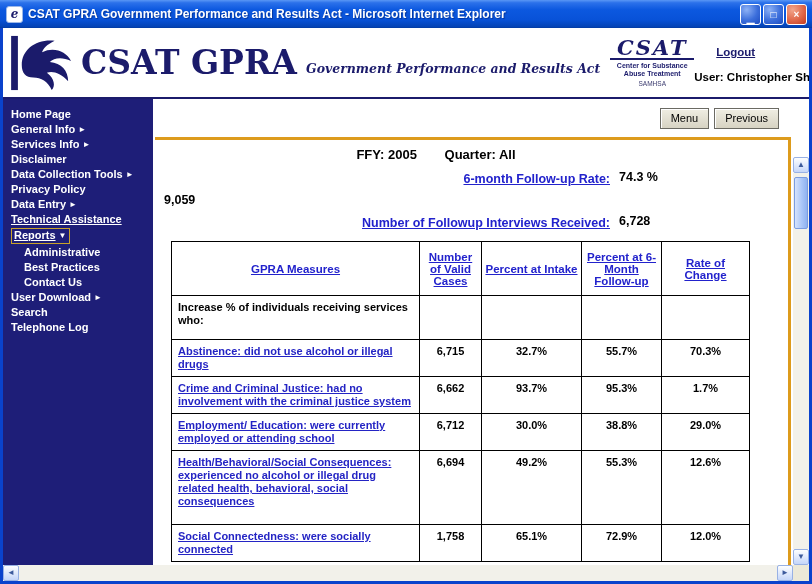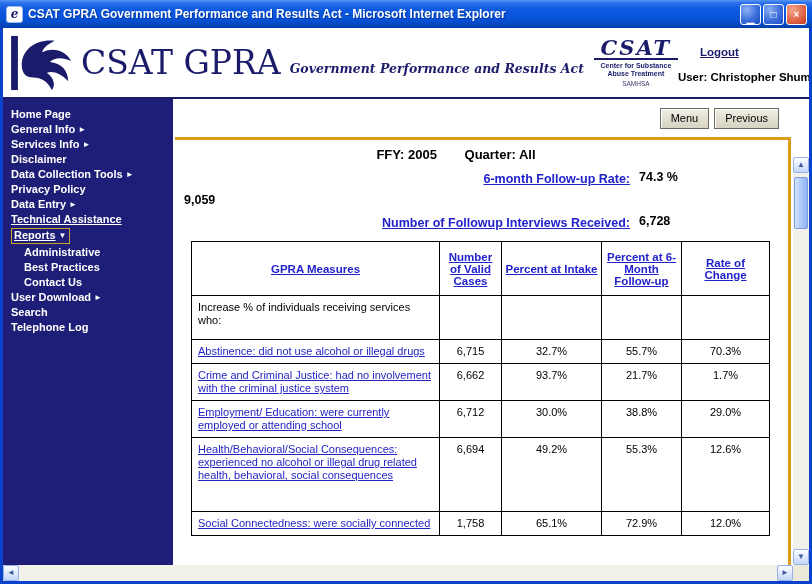--- a/index.html
+++ b/index.html
@@ -26,40 +26,40 @@
   .winbtn.close { background: radial-gradient(circle at 30% 25%, #f2a68c 0%, #e0684a 55%, #c23a1e 100%); }
   .winbtn.min span { transform: translateY(4px); }
 
   .chrome-body { flex: 1; margin: 0 3px 3px 3px; background: #fff;
     display: flex; flex-direction: column; overflow: hidden; }
 
   
   .header { height: 69px; background: #fff; display: flex; align-items: center; }
   .hhs-logo { width: 70px; height: 58px; margin-left: 6px; flex: none; }
   .brand { display: flex; align-items: flex-end; margin-left: 2px; white-space: nowrap; }
-  .brand-title { font-family: "DejaVu Serif", serif; font-weight: normal; font-size: 33px;
+  .brand-title { font-family: "DejaVu Serif", serif; font-weight: bold; font-size: 33px;
     color: #1b1b6b; line-height: 40px; }
   .brand-subtitle { font-family: "DejaVu Serif", serif; font-style: italic; font-weight: bold;
     font-size: 12.5px; color: #1b1b6b; margin: 0 0 7px 9px; }
   .csat-logo { margin-left: 10px; width: 84px; text-align: center; color: #1b1b6b; flex: none; }
   .csat-name { font-family: "DejaVu Serif", serif; font-weight: bold; font-size: 21px;
     letter-spacing: 2px; line-height: 20px; border-bottom: 2px solid #1b1b6b; font-style: italic; }
   .csat-sub { font-size: 7px; line-height: 8px; margin-top: 2px; font-weight: bold; }
   .csat-samhsa { font-size: 6.5px; margin-top: 2px; color: #3a3a6e; }
   .user-block { margin-left: auto; padding-right: 12px; min-width: 175px; }
   .logout { display: inline-block; margin-left: 22px; color: #1b1b6b; font-weight: bold;
     font-size: 11.5px; text-decoration: underline; cursor: pointer; }
   .user { margin-top: 11px; font-weight: bold; font-size: 11.5px; color: #000; white-space: nowrap; }
   .hline { height: 2px; background: #1b1b6b; }
 
   
   .content-row { height: 466px; display: flex; overflow: hidden; }
 
   
-  .sidebar { width: 170px; flex: none; background: #1e1e78; padding-top: 8px; }
+  .sidebar { width: 150px; flex: none; background: #1e1e78; padding-top: 8px; }
   .side-item { color: #fff; font-size: 11px; font-weight: bold; padding: 1px 4px 1px 8px;
     line-height: 13px; white-space: nowrap; cursor: pointer; }
   .side-item .arrow { font-size: 8px; margin-left: 3px; vertical-align: 1px; }
   .side-item.indent { padding-left: 21px; }
   .side-item .u { text-decoration: underline; }
   .reports-box { display: inline-block; border: 1px solid #c9a22a; padding: 0 3px 1px 2px; }
 
   
   .main { flex: 1; display: flex; flex-direction: column; padding: 9px 0 0 2px; overflow: hidden; }
   .btn-row { display: flex; justify-content: flex-end; gap: 5px; padding-right: 14px; }
@@ -82,21 +82,21 @@
 
   
   table.report { border-collapse: collapse; margin: 7px 0 0 16px; table-layout: fixed;
     width: 578px; font-size: 11px; background: #fff; }
   .c-measure { width: 248px; } .c-cases { width: 62px; } .c-intake { width: 100px; }
   .c-follow { width: 80px; } .c-change { width: 88px; }
   table.report th { border: 1px solid #000; height: 54px; text-align: center;
     vertical-align: middle; padding: 3px 2px; }
   table.report th a { color: #2222cc; font-weight: bold; font-size: 11.5px;
     text-decoration: underline; cursor: pointer; }
-  table.report td { border: 1px solid #000; vertical-align: top; padding: 5px 6px; line-height: 13px; }
+  table.report td { border: 1px solid #000; vertical-align: top; padding: 5px 6px; line-height: 13px; font-weight: bold; }
   td.measure a { color: #2424c4; text-decoration: underline; cursor: pointer; }
   td.measure.plain { color: #000; }
   td.num { text-align: center; padding-top: 6px; color: #000; }
   tr.r0 td { height: 44px; }
   tr.r4 td { height: 74px; }
 
   
   .vscroll { width: 16px; flex: none; display: flex; flex-direction: column; background: #fff; }
   .vs-spacer { height: 58px; background: #fff; }
   .sb-btn { height: 16px; width: 16px; flex: none; text-align: center; line-height: 14px;
@@ -238,21 +238,21 @@
                 <td class="measure"><a>Abstinence:  did not use alcohol or illegal drugs</a></td>
                 <td class="num">6,715</td>
                 <td class="num">32.7%</td>
                 <td class="num">55.7%</td>
                 <td class="num">70.3%</td>
               </tr>
               <tr class="r2">
                 <td class="measure"><a>Crime and Criminal Justice:  had no involvement with the criminal justice system</a></td>
                 <td class="num">6,662</td>
                 <td class="num">93.7%</td>
-                <td class="num">21.7%</td>
+                <td class="num">95.3%</td>
                 <td class="num">1.7%</td>
               </tr>
               <tr class="r3">
                 <td class="measure"><a>Employment/ Education:  were currently employed or attending school</a></td>
                 <td class="num">6,712</td>
                 <td class="num">30.0%</td>
                 <td class="num">38.8%</td>
                 <td class="num">29.0%</td>
               </tr>
               <tr class="r4">

